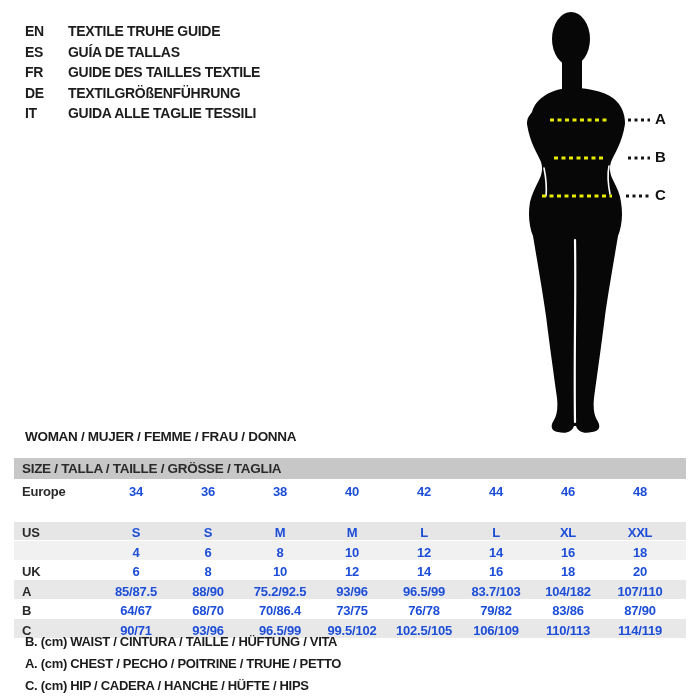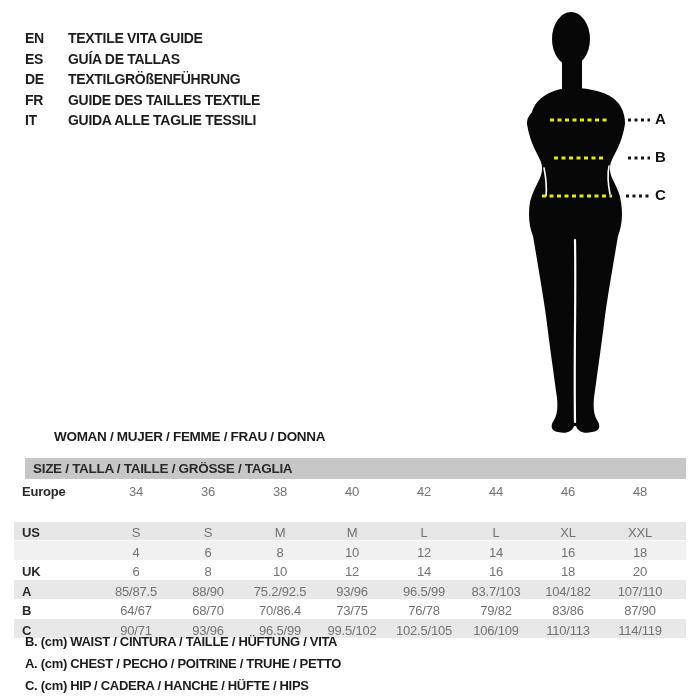--- a/index.html
+++ b/index.html
@@ -7,21 +7,21 @@
   #page {
     position: relative;
     width: 700px;
     height: 700px;
     background: #ffffff;
     font-family: "Liberation Sans", sans-serif;
     color: #1c1c1c;
     overflow: hidden;
   }
   
-  .lang-block { position: absolute; left: 25px; top: 28px; }
+  .lang-block { position: absolute; left: 25px; top: 21px; }
   .lang-row { display: flex; height: 20.5px; align-items: center; }
   .lang-code {
     width: 43px; font-size: 14px; font-weight: 700; letter-spacing: -0.3px;
   }
   .lang-title { font-size: 14px; font-weight: 700; letter-spacing: -0.3px; white-space: nowrap; }
 
   
   .figure-area { position: absolute; left: 500px; top: 10px; width: 160px; height: 424px; }
   .figure-area svg { display: block; width: 100%; height: 100%; }
   .body-fill { fill: var(--silhouette, #070707); }
@@ -30,72 +30,71 @@
     position: absolute; left: 655px; width: 24px;
     font-size: 15px; font-weight: 700; color: #111;
   }
   #marker-a { top: 110px; }
   #marker-b { top: 148px; }
   #marker-c { top: 186px; }
 
   
   .section-title {
     position: absolute; left: 25px; top: 429px;
-    font-size: 13.5px; font-weight: 700; letter-spacing: -0.3px; white-space: nowrap; margin-left: 29px;
+    font-size: 13.5px; font-weight: 700; letter-spacing: -0.3px; white-space: nowrap;
   }
 
   
   .size-table { position: absolute; left: 14px; top: 458px; width: 672px; }
   .table-header {
     height: 21px; line-height: 21px; background: var(--header-bg, #c7c7c7);
     padding-left: 8px; font-size: 13.5px; font-weight: 700; letter-spacing: -0.3px;
     color: #2a2a2a;
-    margin-left: 11px;
   }
   .trow {
     display: flex; height: 19.5px; align-items: flex-end;
     padding-right: 10px; border-top: 1px solid #ffffff;
   }
   .tlabel {
     width: 86px; padding-left: 8px; font-size: 13px; font-weight: 700;
     letter-spacing: -0.2px; color: #2a2a2a;
   }
   .tcell {
-    flex: 1; text-align: center; font-size: 13px; font-weight: 400;
-    letter-spacing: -0.2px; color: #737373; white-space: nowrap;
+    flex: 1; text-align: center; font-size: 13px; font-weight: 700;
+    letter-spacing: -0.2px; color: #1d4ed8; white-space: nowrap;
   }
 
   
   .footnotes { position: absolute; left: 25px; top: 634px; }
   .footnote {
     height: 22px; font-size: 13px; font-weight: 700; letter-spacing: -0.3px;
     white-space: nowrap; color: #1c1c1c;
   }
 </style>
 </head>
 <body>
 
 <div id="page">
 
   <div class="lang-block">
     <div class="lang-row">
       <span class="lang-code">EN</span>
-      <span class="lang-title">TEXTILE VITA GUIDE</span>
+      <span class="lang-title">TEXTILE TRUHE GUIDE</span>
     </div>
     <div class="lang-row">
       <span class="lang-code">ES</span>
       <span class="lang-title">GUÍA DE TALLAS</span>
     </div>
     <div class="lang-row">
+      <span class="lang-code">FR</span>
+      <span class="lang-title">GUIDE DES TAILLES TEXTILE</span>
+    </div>
+    <div class="lang-row">
       <span class="lang-code">DE</span>
       <span class="lang-title">TEXTILGRÖßENFÜHRUNG</span>
-    </div>
-    <div class="lang-row">
-      <span class="lang-code">FR</span>
-      <span class="lang-title">GUIDE DES TAILLES TEXTILE</span>
     </div>
     <div class="lang-row">
       <span class="lang-code">IT</span>
       <span class="lang-title">GUIDA ALLE TAGLIE TESSILI</span>
     </div>
   </div>
 
   <div class="figure-area">
     <svg viewBox="0 0 160 424" xmlns="http://www.w3.org/2000/svg">
 

